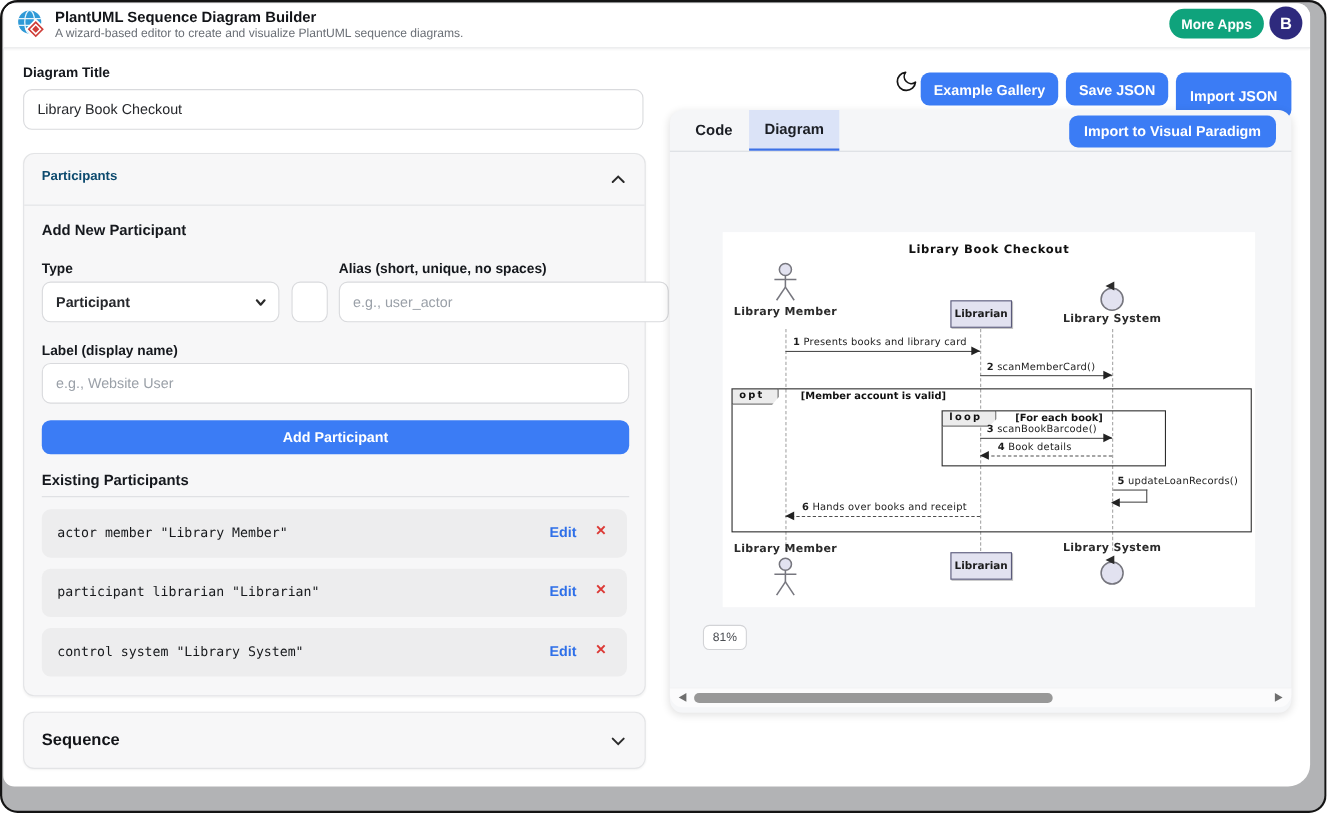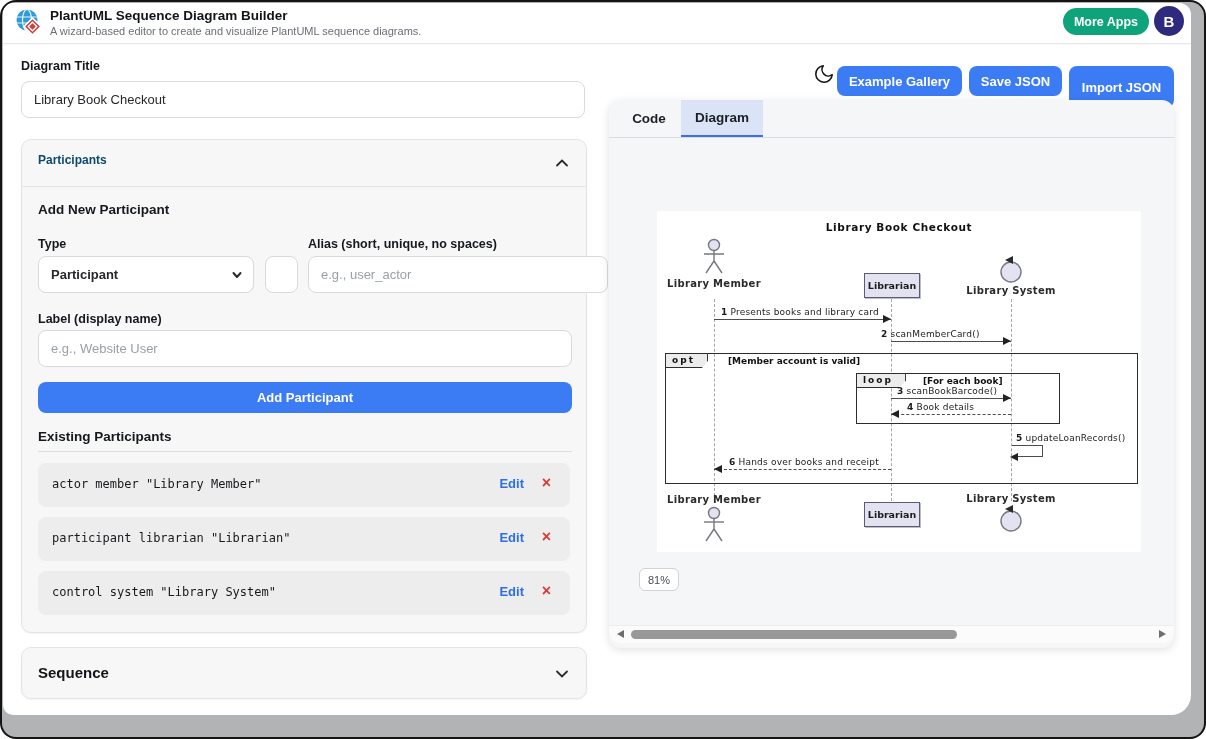--- a/index.html
+++ b/index.html
@@ -159,20 +159,21 @@
   </svg>
   <button class="btn-blue bt-gallery">Example Gallery</button>
   <button class="btn-blue bt-save">Save JSON</button>
   <button class="btn-blue bt-import">Import JSON</button>
 
   <div class="viewer">
     <div class="tabbar">
       <div class="tab tab-code">Code</div>
       <div class="tab tab-diagram">Diagram</div>
     </div>
+    <button class="btn-blue bt-vp">Import to Visual Paradigm</button>
 
     <div class="puml">
       <div class="dtitle">Library Book Checkout</div>
 
       <div class="lifeline" style="left:57px;"></div>
       <div class="lifeline" style="left:234px;"></div>
       <div class="lifeline" style="left:354px;"></div>
 
       <svg style="position:absolute;left:44px;top:27px;" width="26" height="38" viewBox="0 0 26 38">
         <circle cx="13" cy="7" r="5.5" fill="#E2E2F0" stroke="#76767e" stroke-width="1.4"></circle>
@@ -187,21 +188,21 @@
 
       <svg style="position:absolute;left:341px;top:44px;" width="26" height="30" viewBox="0 0 26 30">
         <circle cx="13" cy="17" r="10" fill="#E2E2F0" stroke="#76767e" stroke-width="1.4"></circle>
         <polygon points="15,1 7,5 15,9" fill="#2b2b2b"></polygon>
       </svg>
       <div class="pname" style="left:354px;top:74px;">Library System</div>
 
       <div class="msg" style="left:64px;top:96px;"><b>1</b> <span>Presents books and library card</span></div>
       <div class="mline ar" style="left:57px;top:108px;width:177px;"></div>
 
-      <div class="msg" style="left:224px;top:118px;"><b>2</b> <span>scanMemberCard()</span></div>
+      <div class="msg" style="left:240px;top:118px;"><b>2</b> <span>scanMemberCard()</span></div>
       <div class="mline ar" style="left:234px;top:130px;width:120px;"></div>
 
       <div class="frag" style="left:199px;top:162px;width:202px;height:49px;">
         <div class="frag-tab">loop</div>
         <div class="frag-cond" style="left:66px;top:2px;">[For each book]</div>
       </div>
 
       <div class="frag" style="left:8px;top:142px;width:471px;height:129px;">
         <div class="frag-tab">opt</div>
         <div class="frag-cond" style="left:62px;top:2px;">[Member account is valid]</div>

